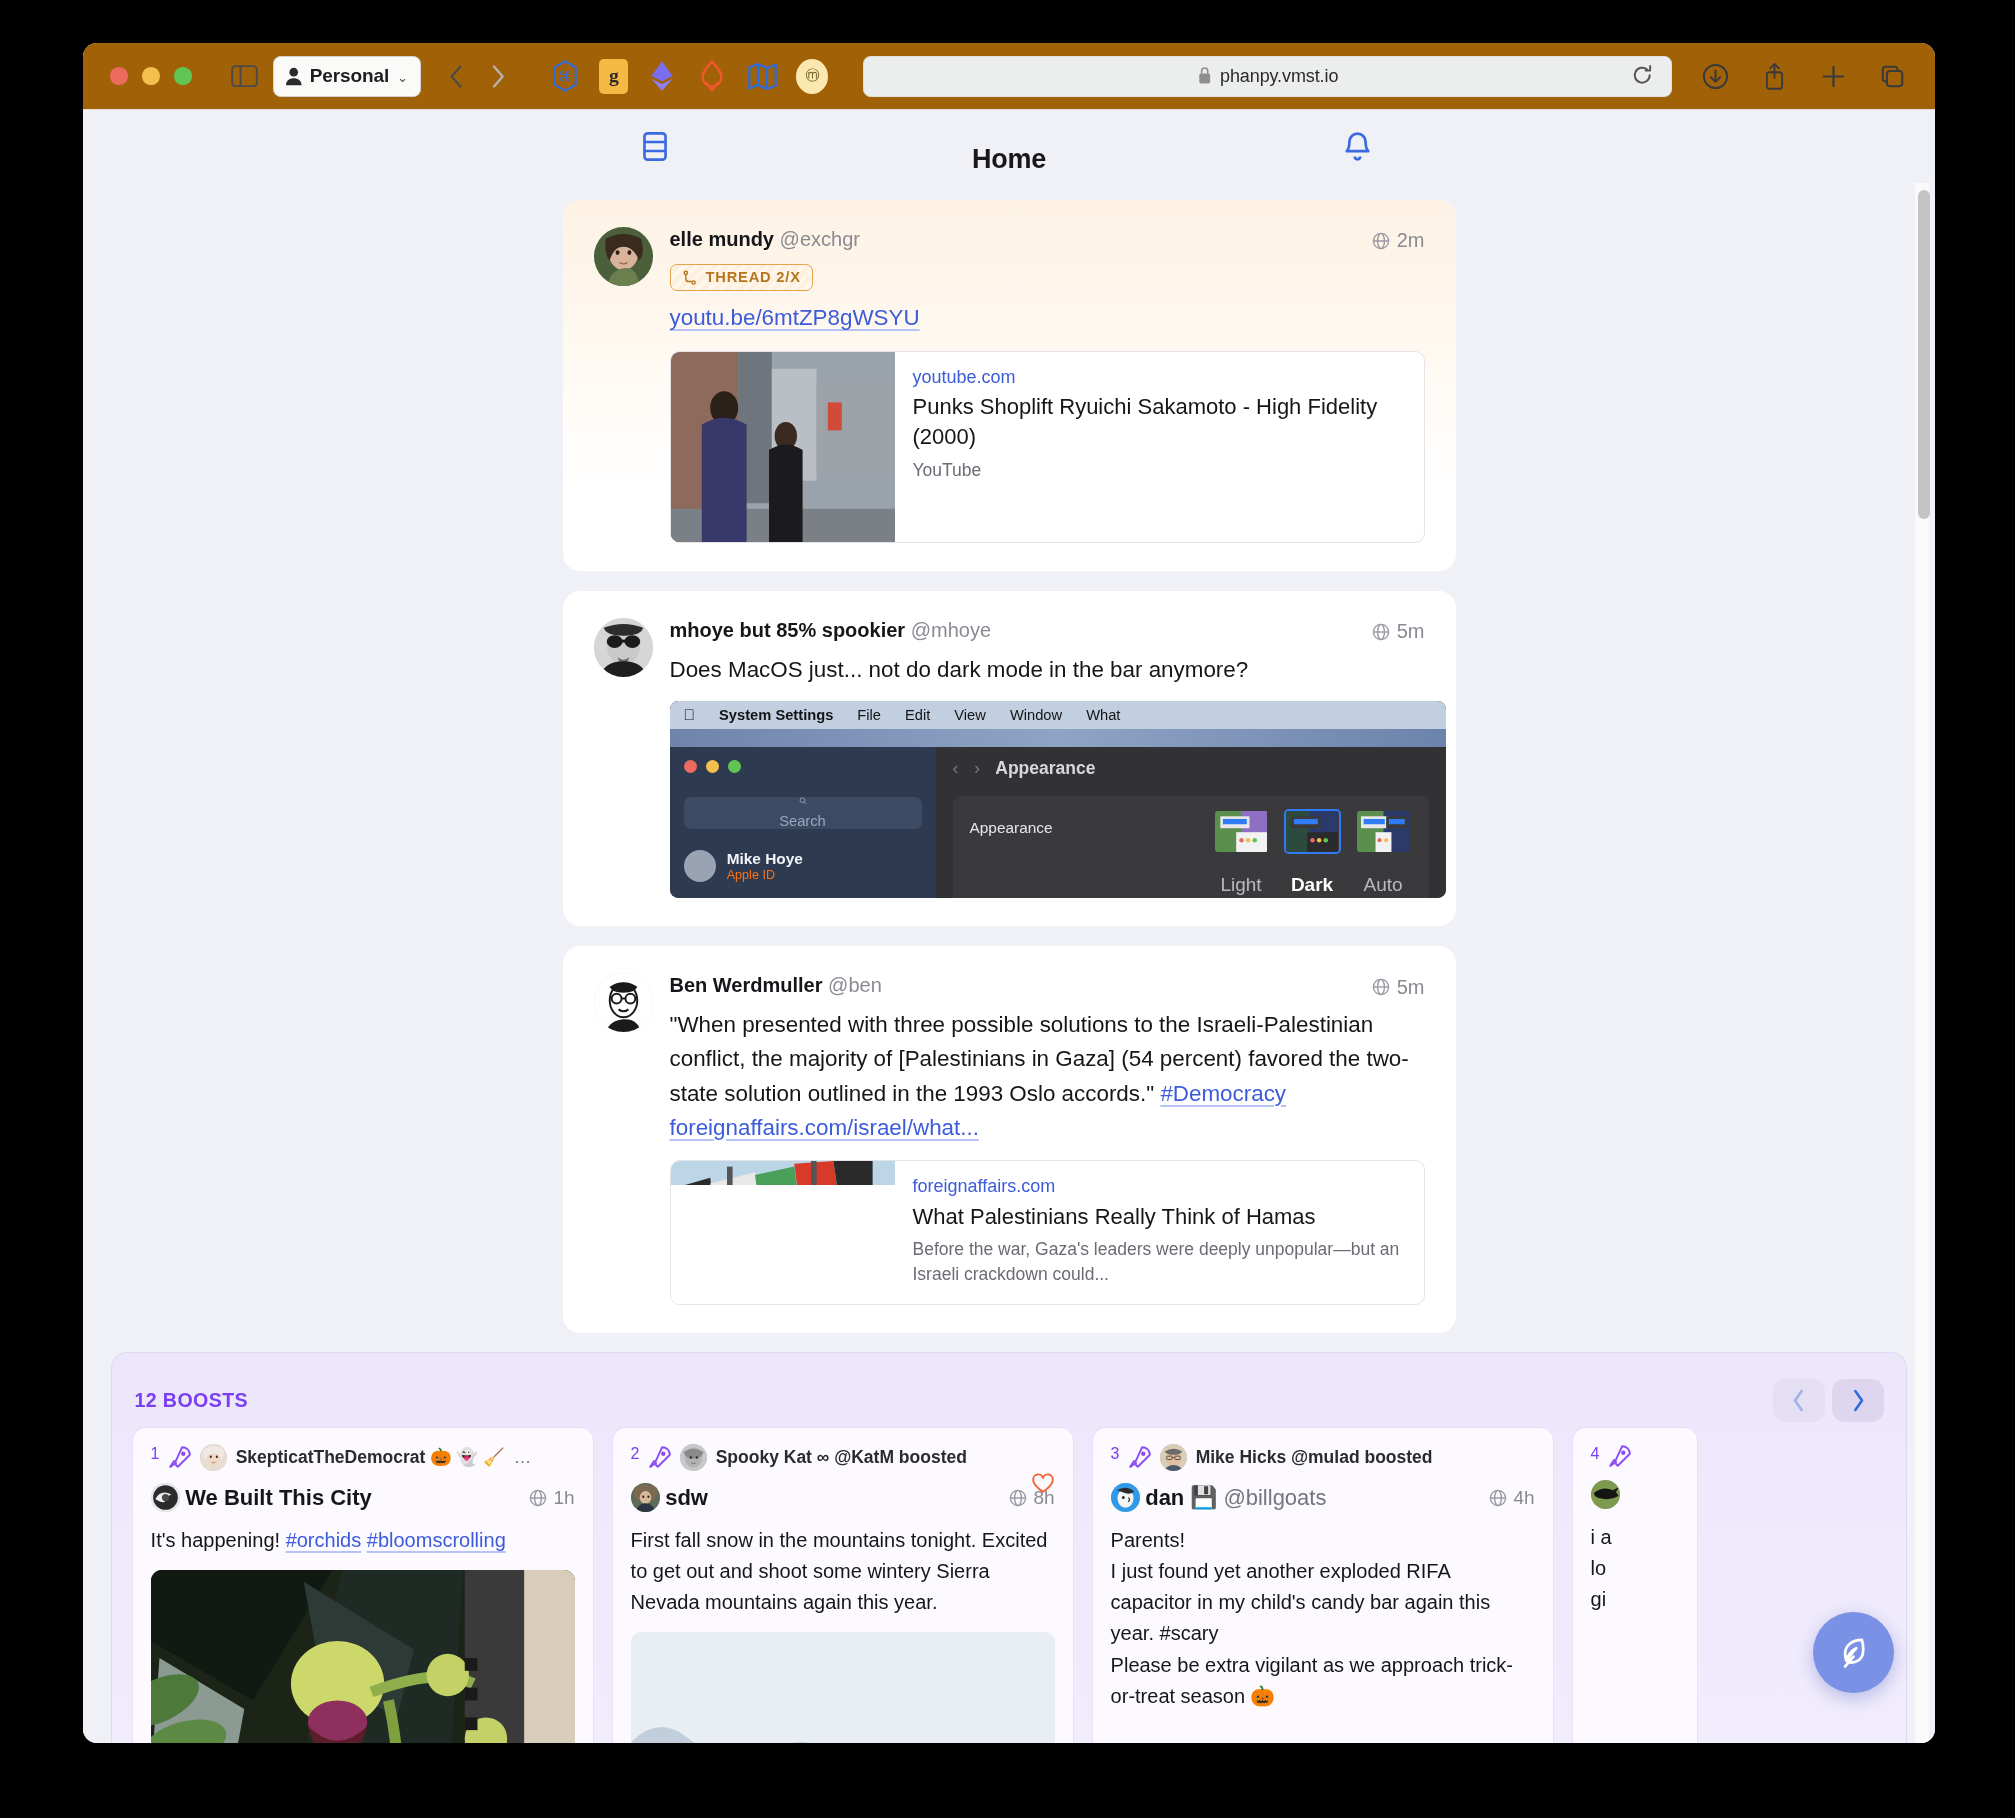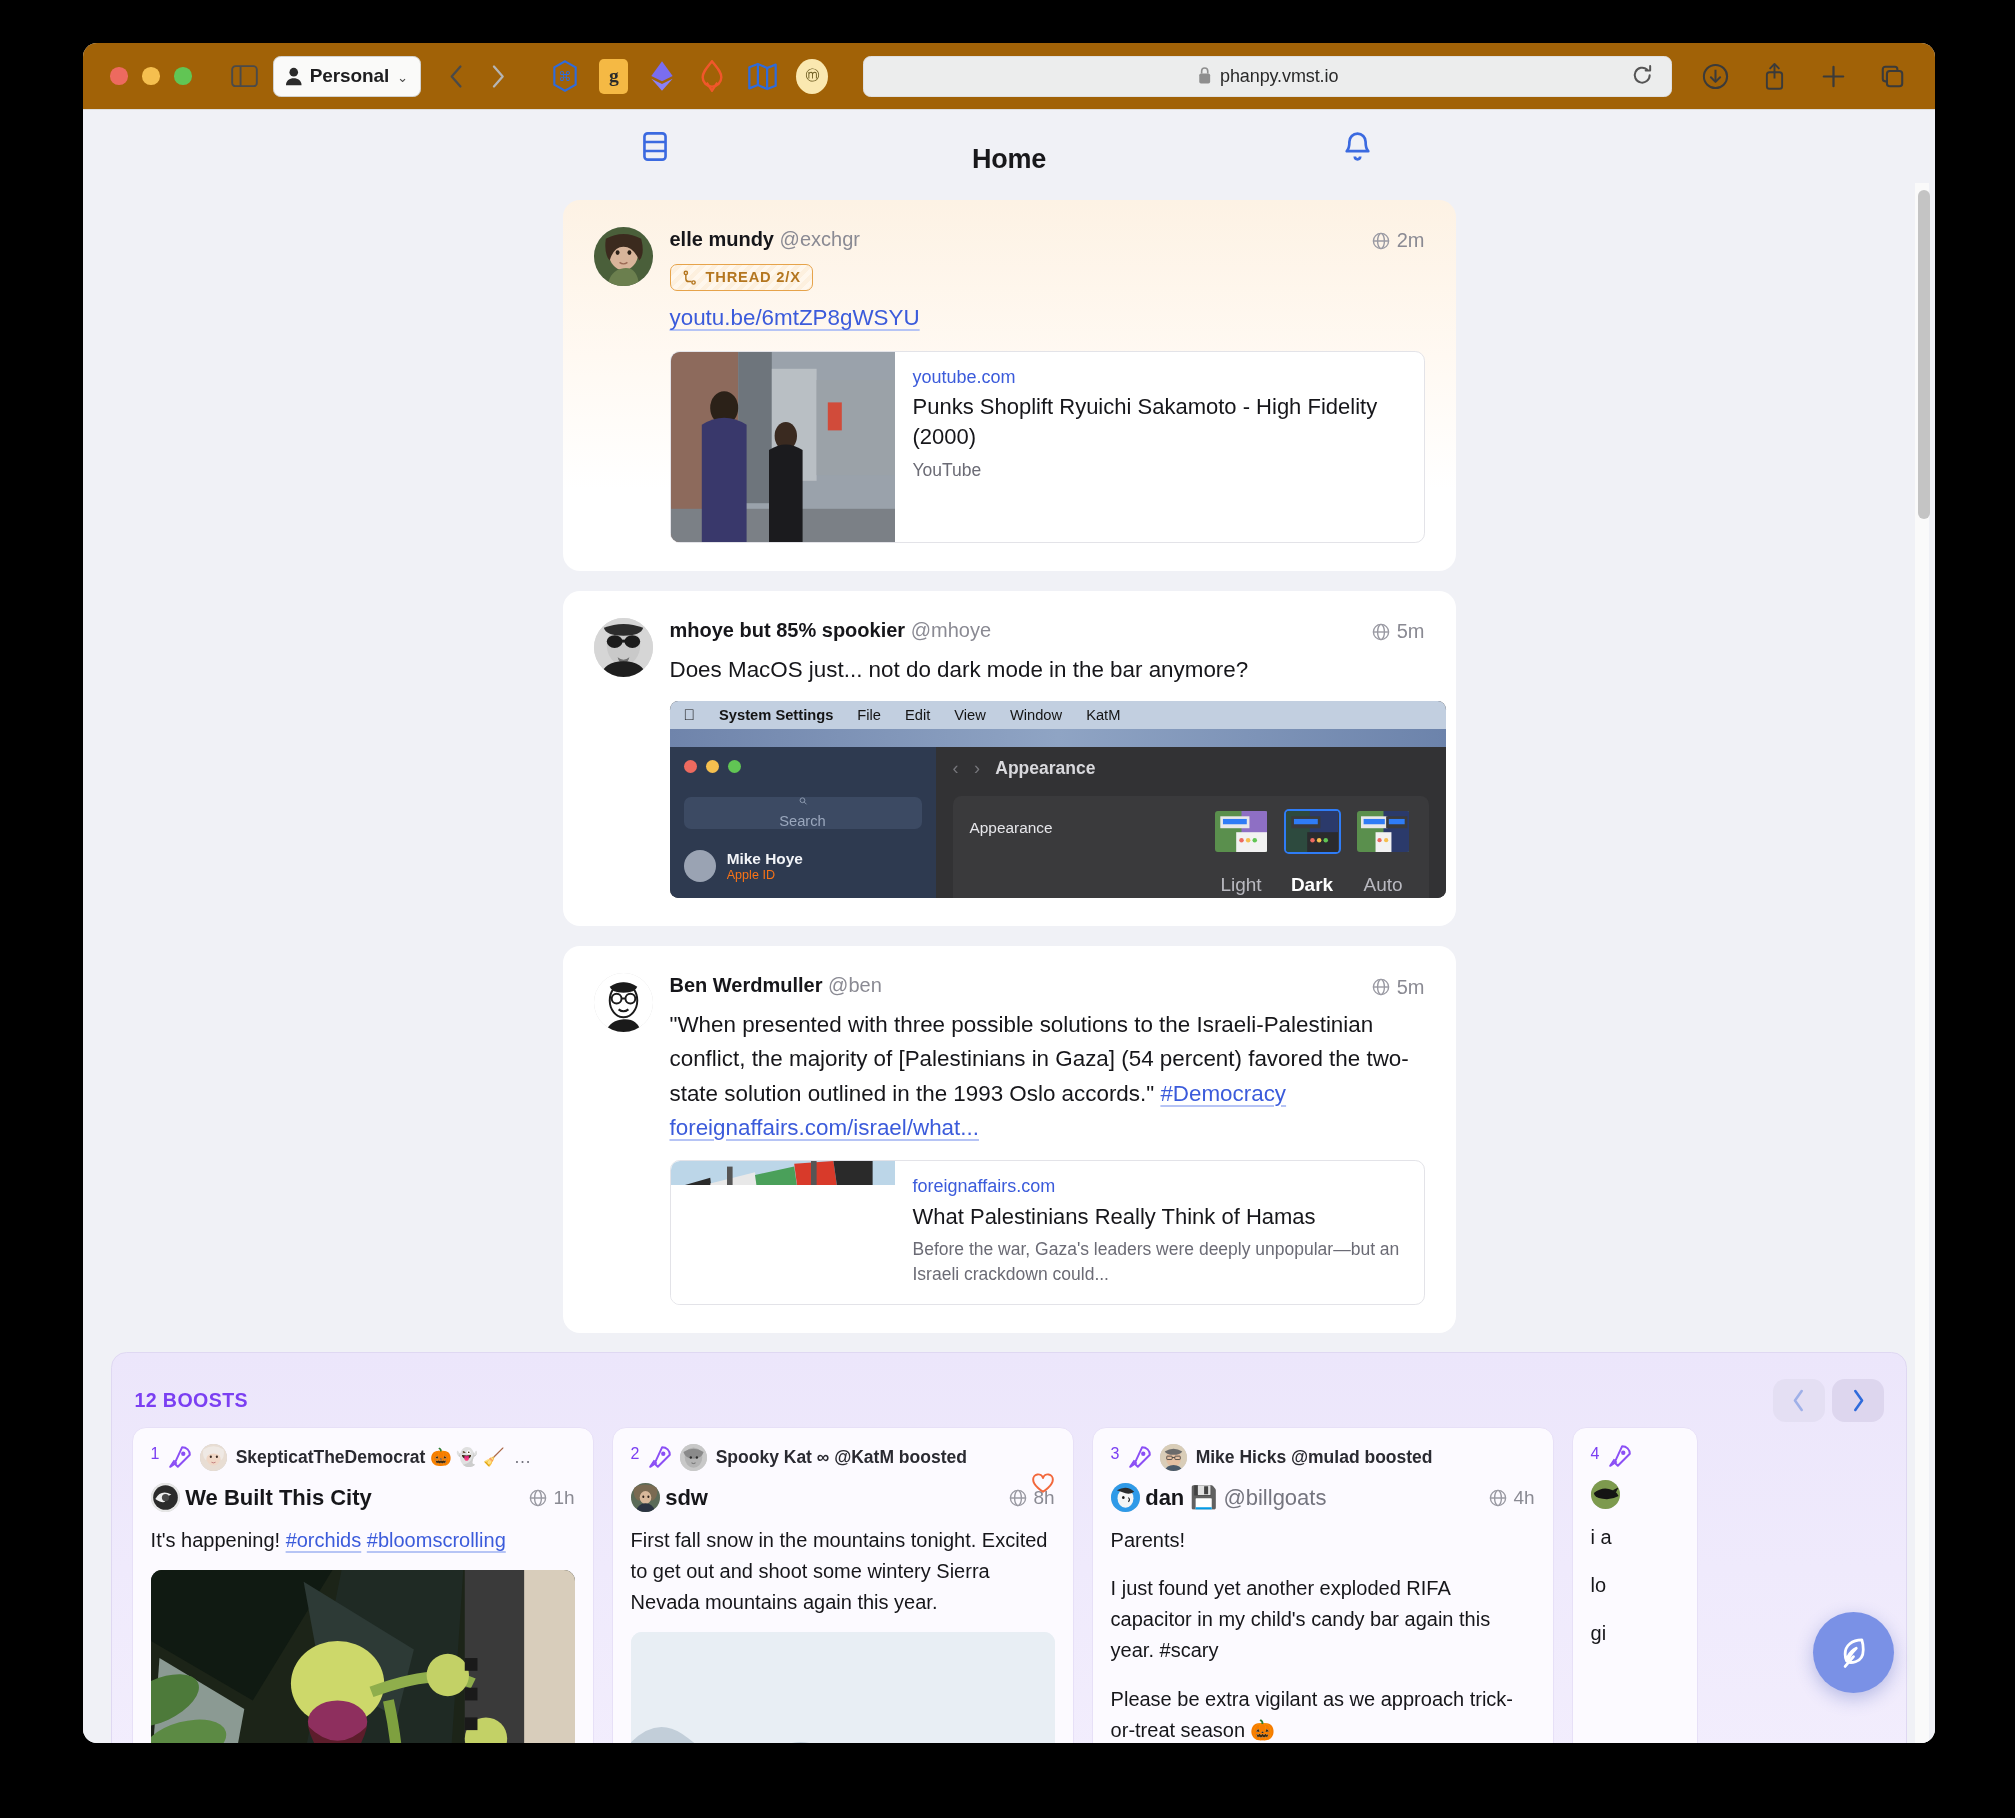--- a/index.html
+++ b/index.html
@@ -261,21 +261,21 @@
   .bc-booster { font-size: 17.5px; color: #2a2a31; font-weight: 700; white-space: nowrap; overflow: hidden; }
   .dots { color: #75757f; font-size: 17.5px; }
 
   .bc-author { display: flex; align-items: center; margin-top: 12.6px; }
   .bc-author .ava { width: 29px; height: 29px; border-radius: 50%; overflow: hidden; flex:0 0 29px; background:#ccc; margin-right: 5.6px; }
   .bc-author .ava svg { display:block;width:100%;height:100%; }
   .bc-name { font-size: 22px; font-weight: 700; color: #16161a; flex: 1; white-space: nowrap; overflow: hidden; }
   .bc-name .hh { font-weight: 400; color: #75757f; margin-left: 5.6px; }
   .bc-time { font-size: 19px; color: #8a8a93; display: flex; align-items: center; gap: 6.3px; white-space: nowrap; }
   .bc-text { font-size: 20px; line-height: 1.56; color: #16161a; margin-top: 12.6px; }
-  .bc-text p + p { margin-top: 17px; }
+  .bc-text p + p { }
   .bc-img { margin-top: 14px; border-radius: 11.2px; overflow: hidden; width: 100%; height: 210px; }
   .bc-img svg { display: block; width: 100%; height: 100%; }
   .heart { position: absolute; right: 18px; top: 43px; color: #f2683c; width: 24px; height: 24px; }
 
   
   .fab {
     position: absolute;
     right: 41px; bottom: 50px;
     width: 81px; height: 81px;
     border-radius: 50%;
@@ -527,21 +527,21 @@
           <div class="st-text">Does MacOS just... not do dark mode in the bar anymore?</div>
 
           <div class="shot">
             <div class="menubar">
               <span class="apple"></span>
               <span class="app">System Settings</span>
               <span>File</span>
               <span>Edit</span>
               <span>View</span>
               <span>Window</span>
-              <span>KatM</span>
+              <span>What</span>
             </div>
             <div class="wallpaper"></div>
             <div class="win">
               <div class="sidebar">
                 <div class="sb-tl">
                   <i style="background:#ed6a5f"></i>
                     <i style="background:#f5bf4f"></i>
                     <i style="background:#61c554"></i>
                 </div>
                 <div class="search">

